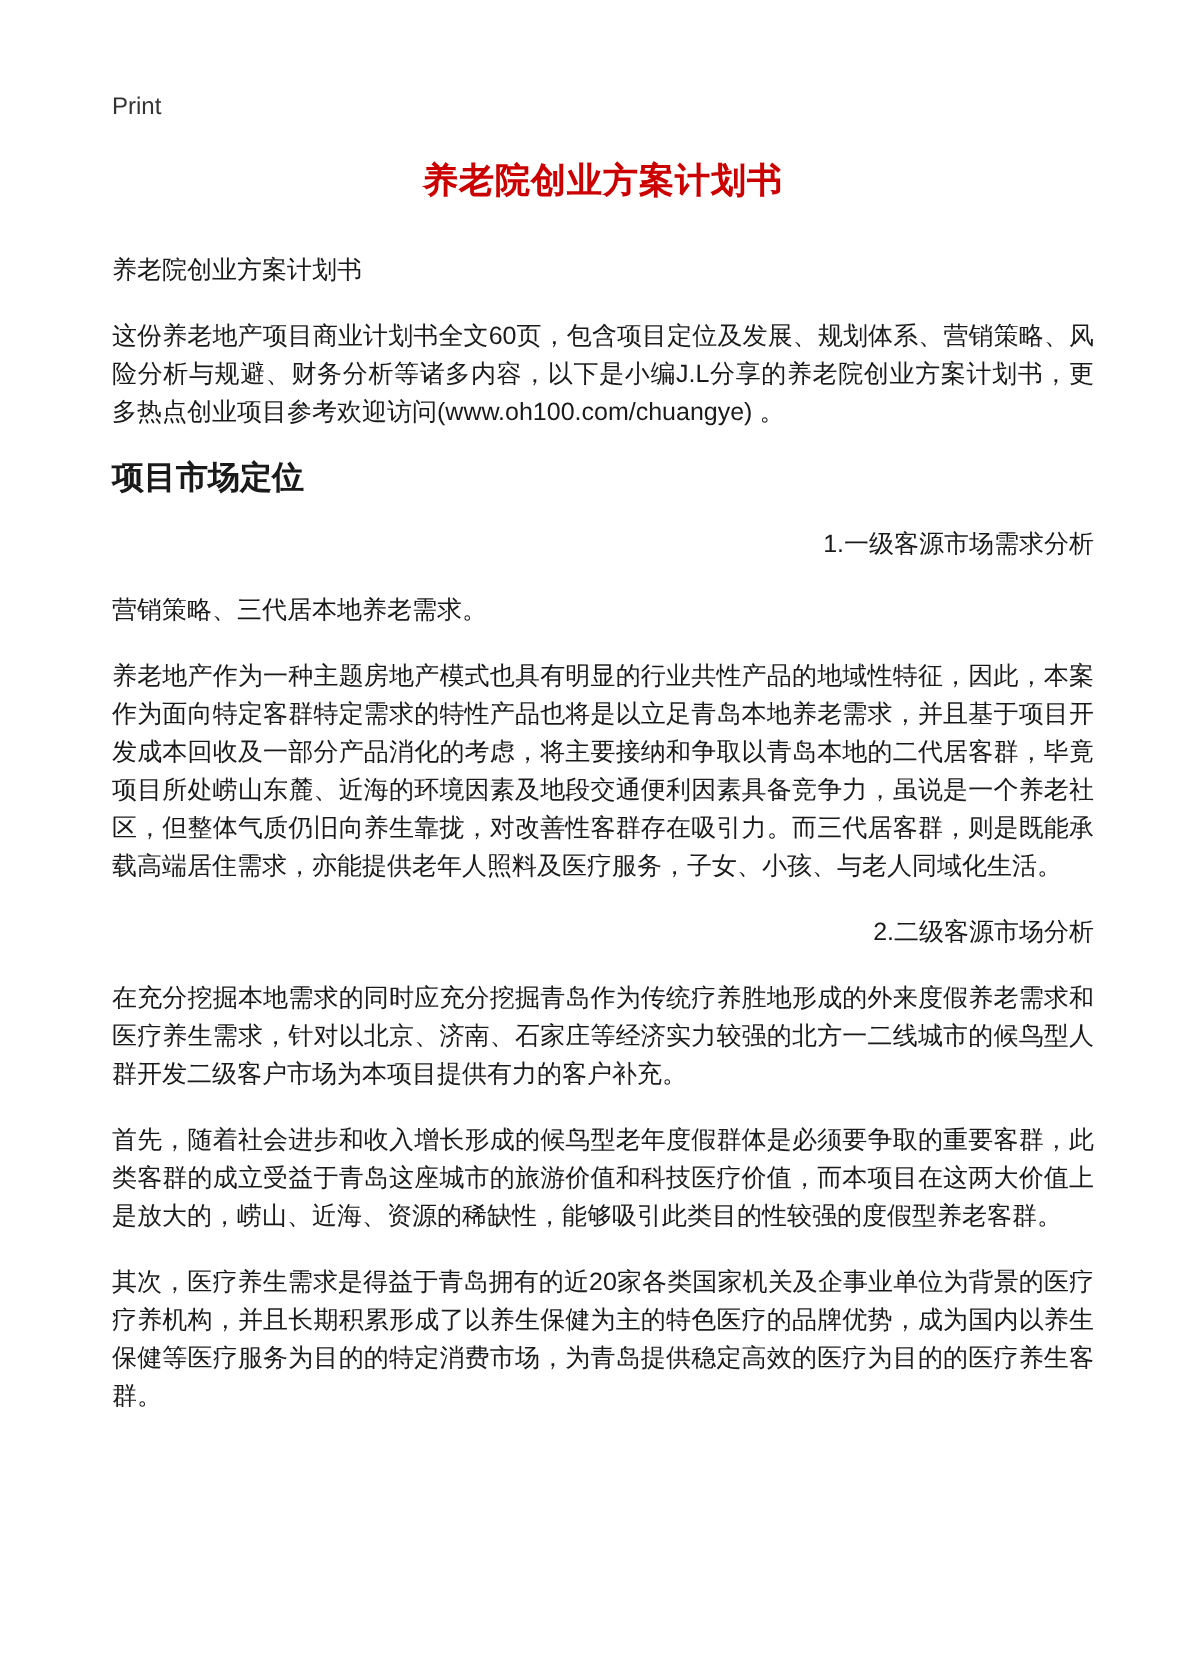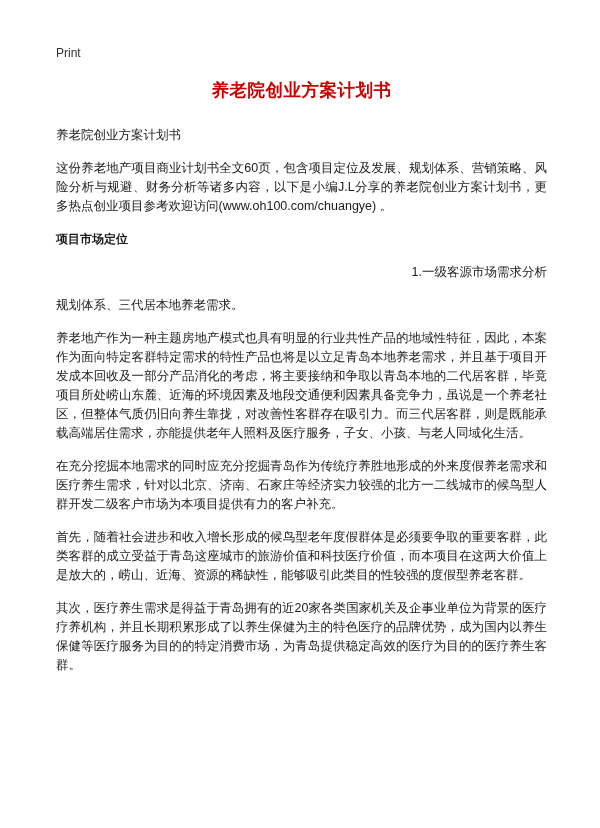--- a/index.html
+++ b/index.html
@@ -36,21 +36,21 @@
   .para {
     font-size: 12.5px;
     line-height: 19px;
     margin: 0 0 14px 0;
     text-align: justify;
   }
   .para.bold {
     font-weight: bold;
   }
   .section-heading {
-    font-size: 12px;
+    font-size: 16px;
     font-weight: bold;
     line-height: 19px;
     margin: 4px 0 14px 0;
   }
   .subheading {
     font-size: 12.5px;
     line-height: 19px;
     margin: 0 0 14px 0;
     text-align: right;
   }
@@ -65,24 +65,25 @@
   <h1 class="doc-title">养老院创业方案计划书</h1>
 
   <p class="para">养老院创业方案计划书</p>
 
   <p class="para">这份养老地产项目商业计划书全文60页，包含项目定位及发展、规划体系、营销策略、风险分析与规避、财务分析等诸多内容，以下是小编J.L分享的养老院创业方案计划书，更多热点创业项目参考欢迎访问(www.oh100.com/chuangye) 。</p>
 
   <p class="section-heading">项目市场定位</p>
 
   <p class="subheading">1.一级客源市场需求分析</p>
 
-  <p class="para">规划体系、三代居本地养老需求。</p>
+  <p class="para">营销策略、三代居本地养老需求。</p>
 
   <p class="para">养老地产作为一种主题房地产模式也具有明显的行业共性产品的地域性特征，因此，本案作为面向特定客群特定需求的特性产品也将是以立足青岛本地养老需求，并且基于项目开发成本回收及一部分产品消化的考虑，将主要接纳和争取以青岛本地的二代居客群，毕竟项目所处崂山东麓、近海的环境因素及地段交通便利因素具备竞争力，虽说是一个养老社区，但整体气质仍旧向养生靠拢，对改善性客群存在吸引力。而三代居客群，则是既能承载高端居住需求，亦能提供老年人照料及医疗服务，子女、小孩、与老人同域化生活。</p>
 
+  <p class="subheading">2.二级客源市场分析</p>
 
 
   <p class="para">在充分挖掘本地需求的同时应充分挖掘青岛作为传统疗养胜地形成的外来度假养老需求和医疗养生需求，针对以北京、济南、石家庄等经济实力较强的北方一二线城市的候鸟型人群开发二级客户市场为本项目提供有力的客户补充。</p>
 
   <p class="para">首先，随着社会进步和收入增长形成的候鸟型老年度假群体是必须要争取的重要客群，此类客群的成立受益于青岛这座城市的旅游价值和科技医疗价值，而本项目在这两大价值上是放大的，崂山、近海、资源的稀缺性，能够吸引此类目的性较强的度假型养老客群。</p>
 
   <p class="para">其次，医疗养生需求是得益于青岛拥有的近20家各类国家机关及企事业单位为背景的医疗疗养机构，并且长期积累形成了以养生保健为主的特色医疗的品牌优势，成为国内以养生保健等医疗服务为目的的特定消费市场，为青岛提供稳定高效的医疗为目的的医疗养生客群。</p>
 
 
 </div>

